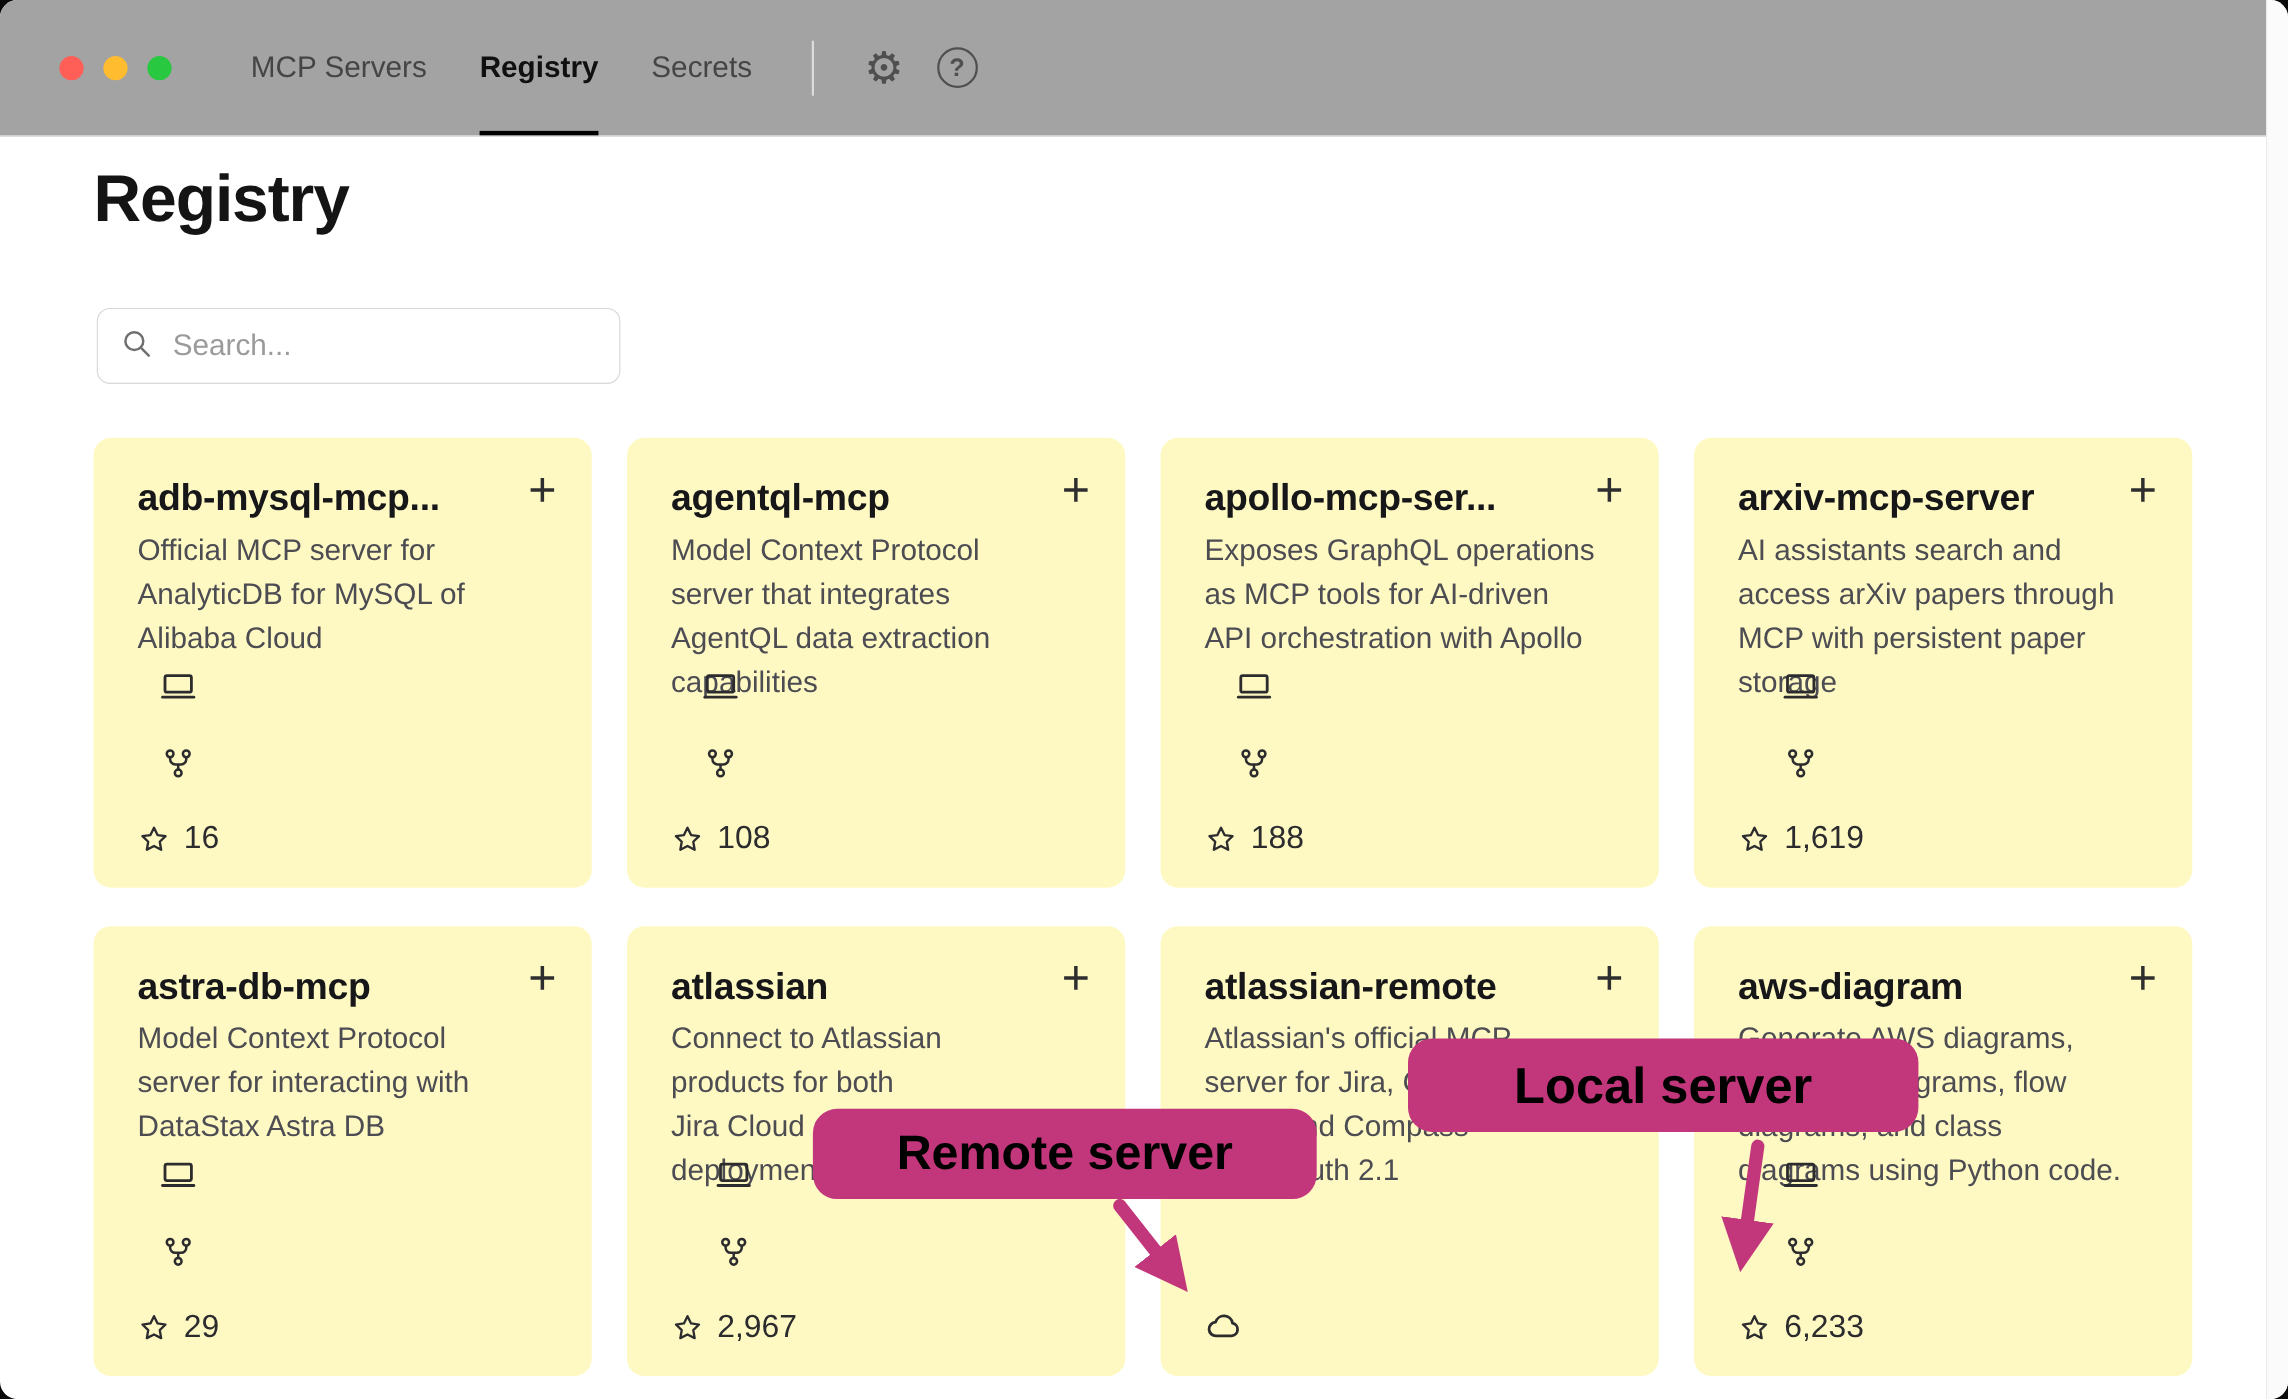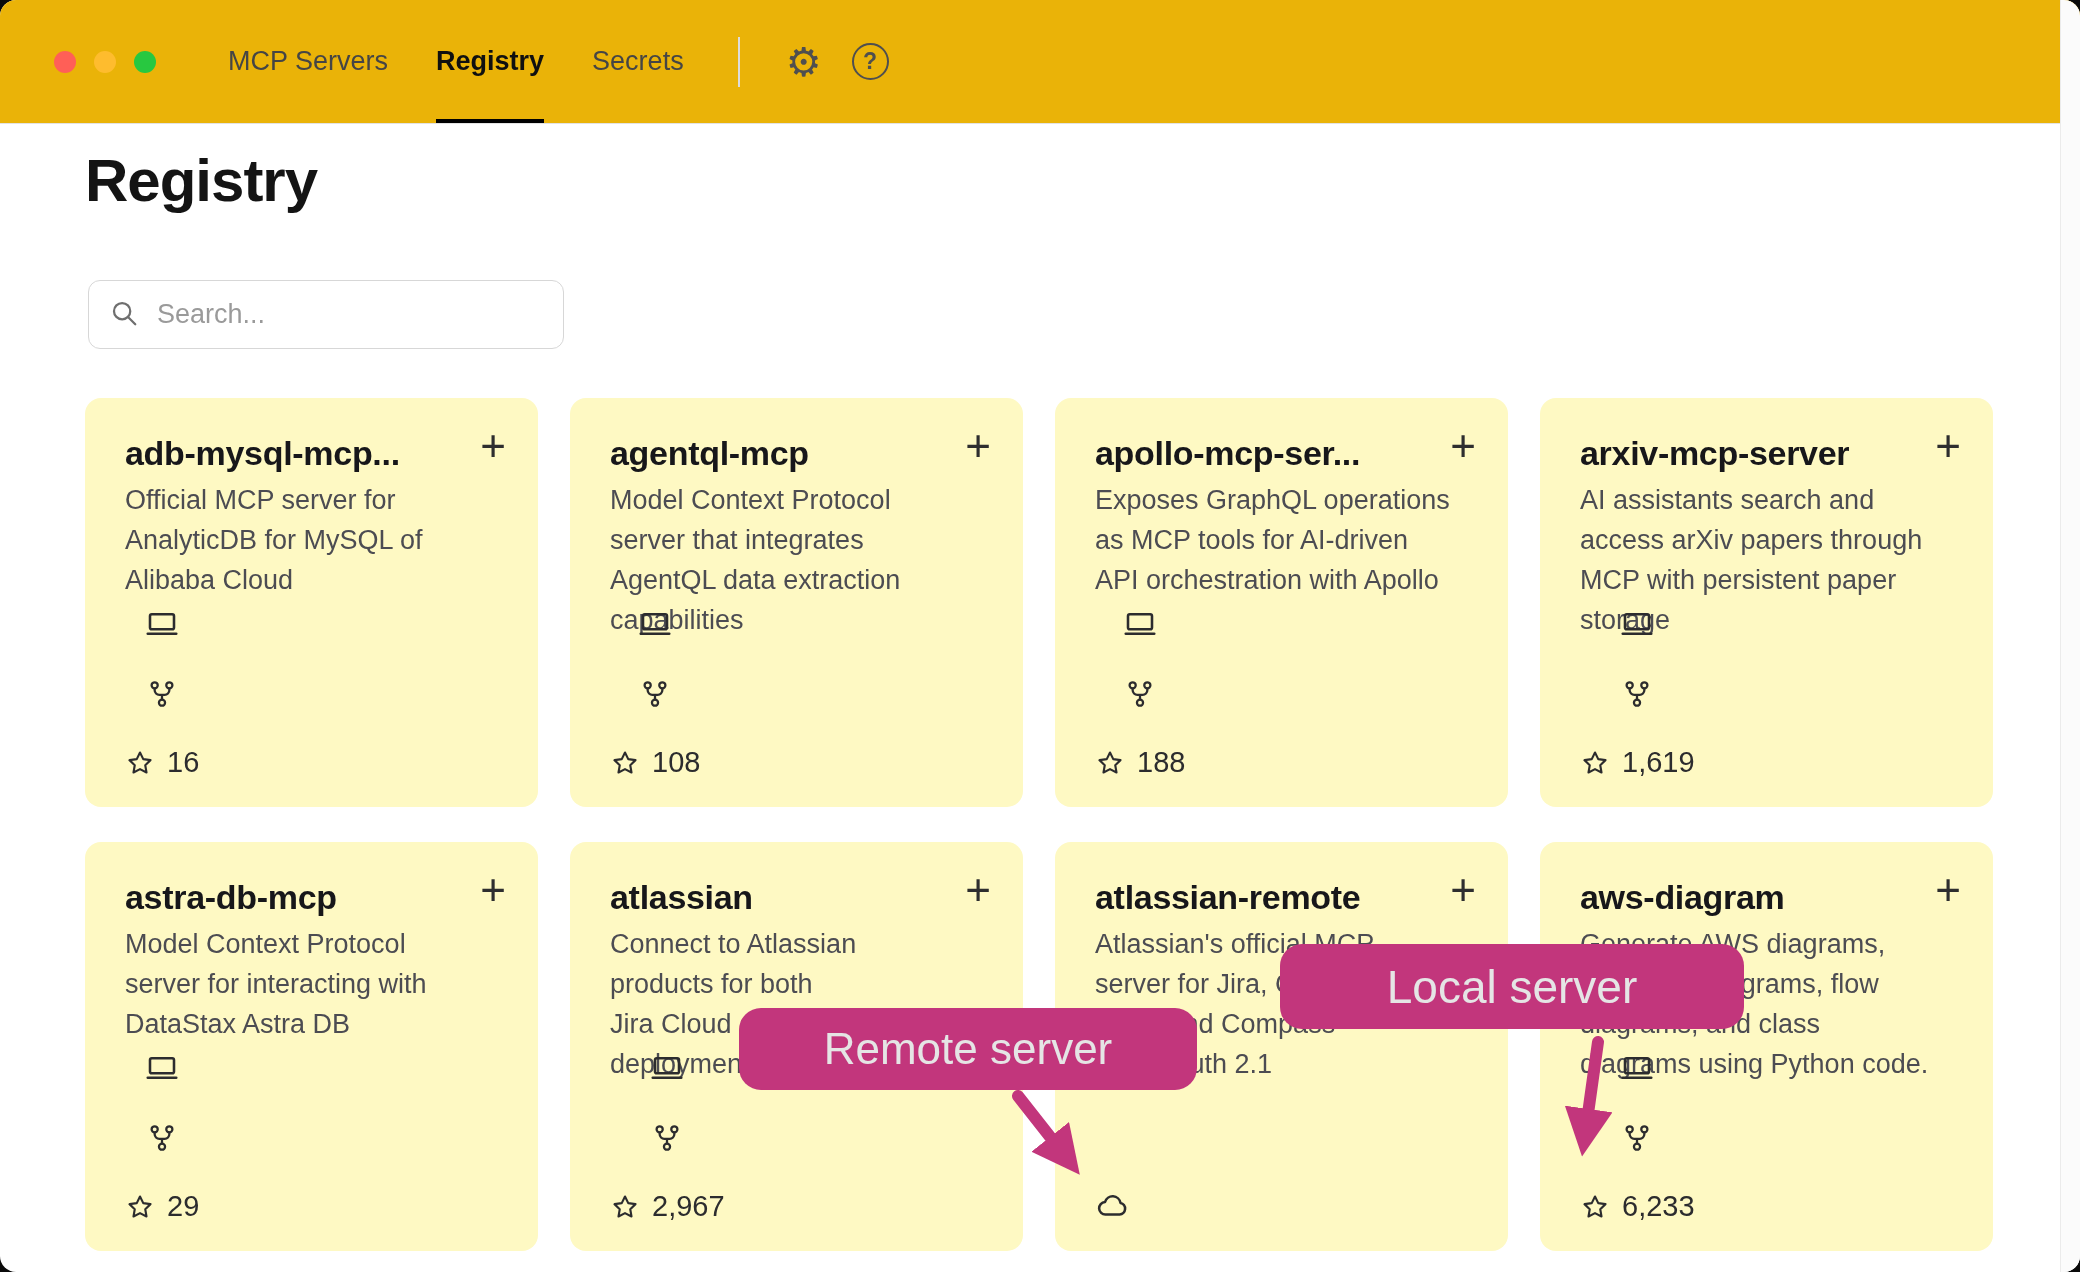--- a/index.html
+++ b/index.html
@@ -1,20 +1,20 @@
 <!DOCTYPE html>
 <html style="--accent: #c2367c;"><head>
 <meta charset="utf-8">
 <style>
   html,body{margin:0;padding:0;background:#0a0a0a;}
   body{width:2080px;height:1272px;overflow:hidden;font-family:"Liberation Sans",sans-serif;}
   .window{position:relative;width:2080px;height:1272px;background:#ffffff;border-radius:16px;overflow:hidden;}
 
   
-  .titlebar{position:absolute;top:0;left:0;right:0;height:123px;background:#eab308;border-bottom:1px solid #e3e3e3;display:flex;align-items:stretch;z-index:10;}
+  .titlebar{position:absolute;top:0;left:0;right:0;height:123px;background:#a3a3a3;border-bottom:1px solid #e3e3e3;display:flex;align-items:stretch;z-index:10;}
   .traffic{display:flex;align-items:center;gap:18px;margin-left:54px;}
   .light{width:22px;height:22px;border-radius:50%;display:inline-block;}
   .light.red{background:#ff5f57;}
   .light.yellow{background:#febc2e;}
   .light.green{background:#28c840;}
   .tabs{display:flex;align-items:stretch;gap:48px;margin-left:72px;}
   .tab{display:flex;align-items:center;font-size:27px;color:#454545;cursor:default;border-bottom:4px solid transparent;padding-top:4px;box-sizing:border-box;}
   .tab.active{font-weight:700;color:#101010;border-bottom-color:#000;}
   .hdr-divider{width:2px;height:50px;background:#dcdcdc;align-self:center;margin-left:54px;}
   .hdr-icon{align-self:center;display:flex;align-items:center;justify-content:center;color:#4f4f4f;}
@@ -34,21 +34,21 @@
   .add{position:absolute;top:26px;right:32px;background:none;border:none;font-size:44px;font-weight:400;color:#2e2e2e;line-height:1;padding:0;cursor:pointer;font-family:"Liberation Sans",sans-serif;}
   .desc{margin:8px 0 0 0;font-size:27px;line-height:1.48;color:#4c4c52;white-space:pre-line;}
   .foot{position:absolute;left:40px;bottom:28px;display:flex;align-items:center;gap:36px;color:#2c2c2e;flex-direction:column;}
   .foot svg{display:block;stroke:#2c2c2e;fill:none;stroke-width:1.7;stroke-linecap:round;stroke-linejoin:round;}
   .stars{display:flex;align-items:center;gap:12px;font-size:29px;color:#2c2c2e;}
 
   
   .scrollstrip{position:absolute;top:0;right:0;bottom:0;width:19px;background:#fbfbfb;border-left:1px solid #ebebeb;z-index:40;}
 
   
-  .pill{position:absolute;z-index:60;display:flex;align-items:center;justify-content:center;background:var(--accent,#c2367c);color:#e5e5e5;font-weight:400;}
+  .pill{position:absolute;z-index:60;display:flex;align-items:center;justify-content:center;background:var(--accent,#c2367c);color:#000000;font-weight:700;}
   .pill.remote{left:720px;top:1008px;width:458px;height:82px;border-radius:22px;font-size:44px;margin-left:19px;}
   .pill.local{left:1280px;top:944px;width:464px;height:85px;border-radius:22px;font-size:46px;}
   .arrows{position:absolute;left:0;top:0;width:2080px;height:1272px;z-index:55;pointer-events:none;}
   .arrow-line{stroke:var(--accent,#c2367c);stroke-width:12;stroke-linecap:round;fill:none;}
   .arrow-head{fill:var(--accent,#c2367c);}
 </style>
 </head>
 <body>
 
 <div class="window">

